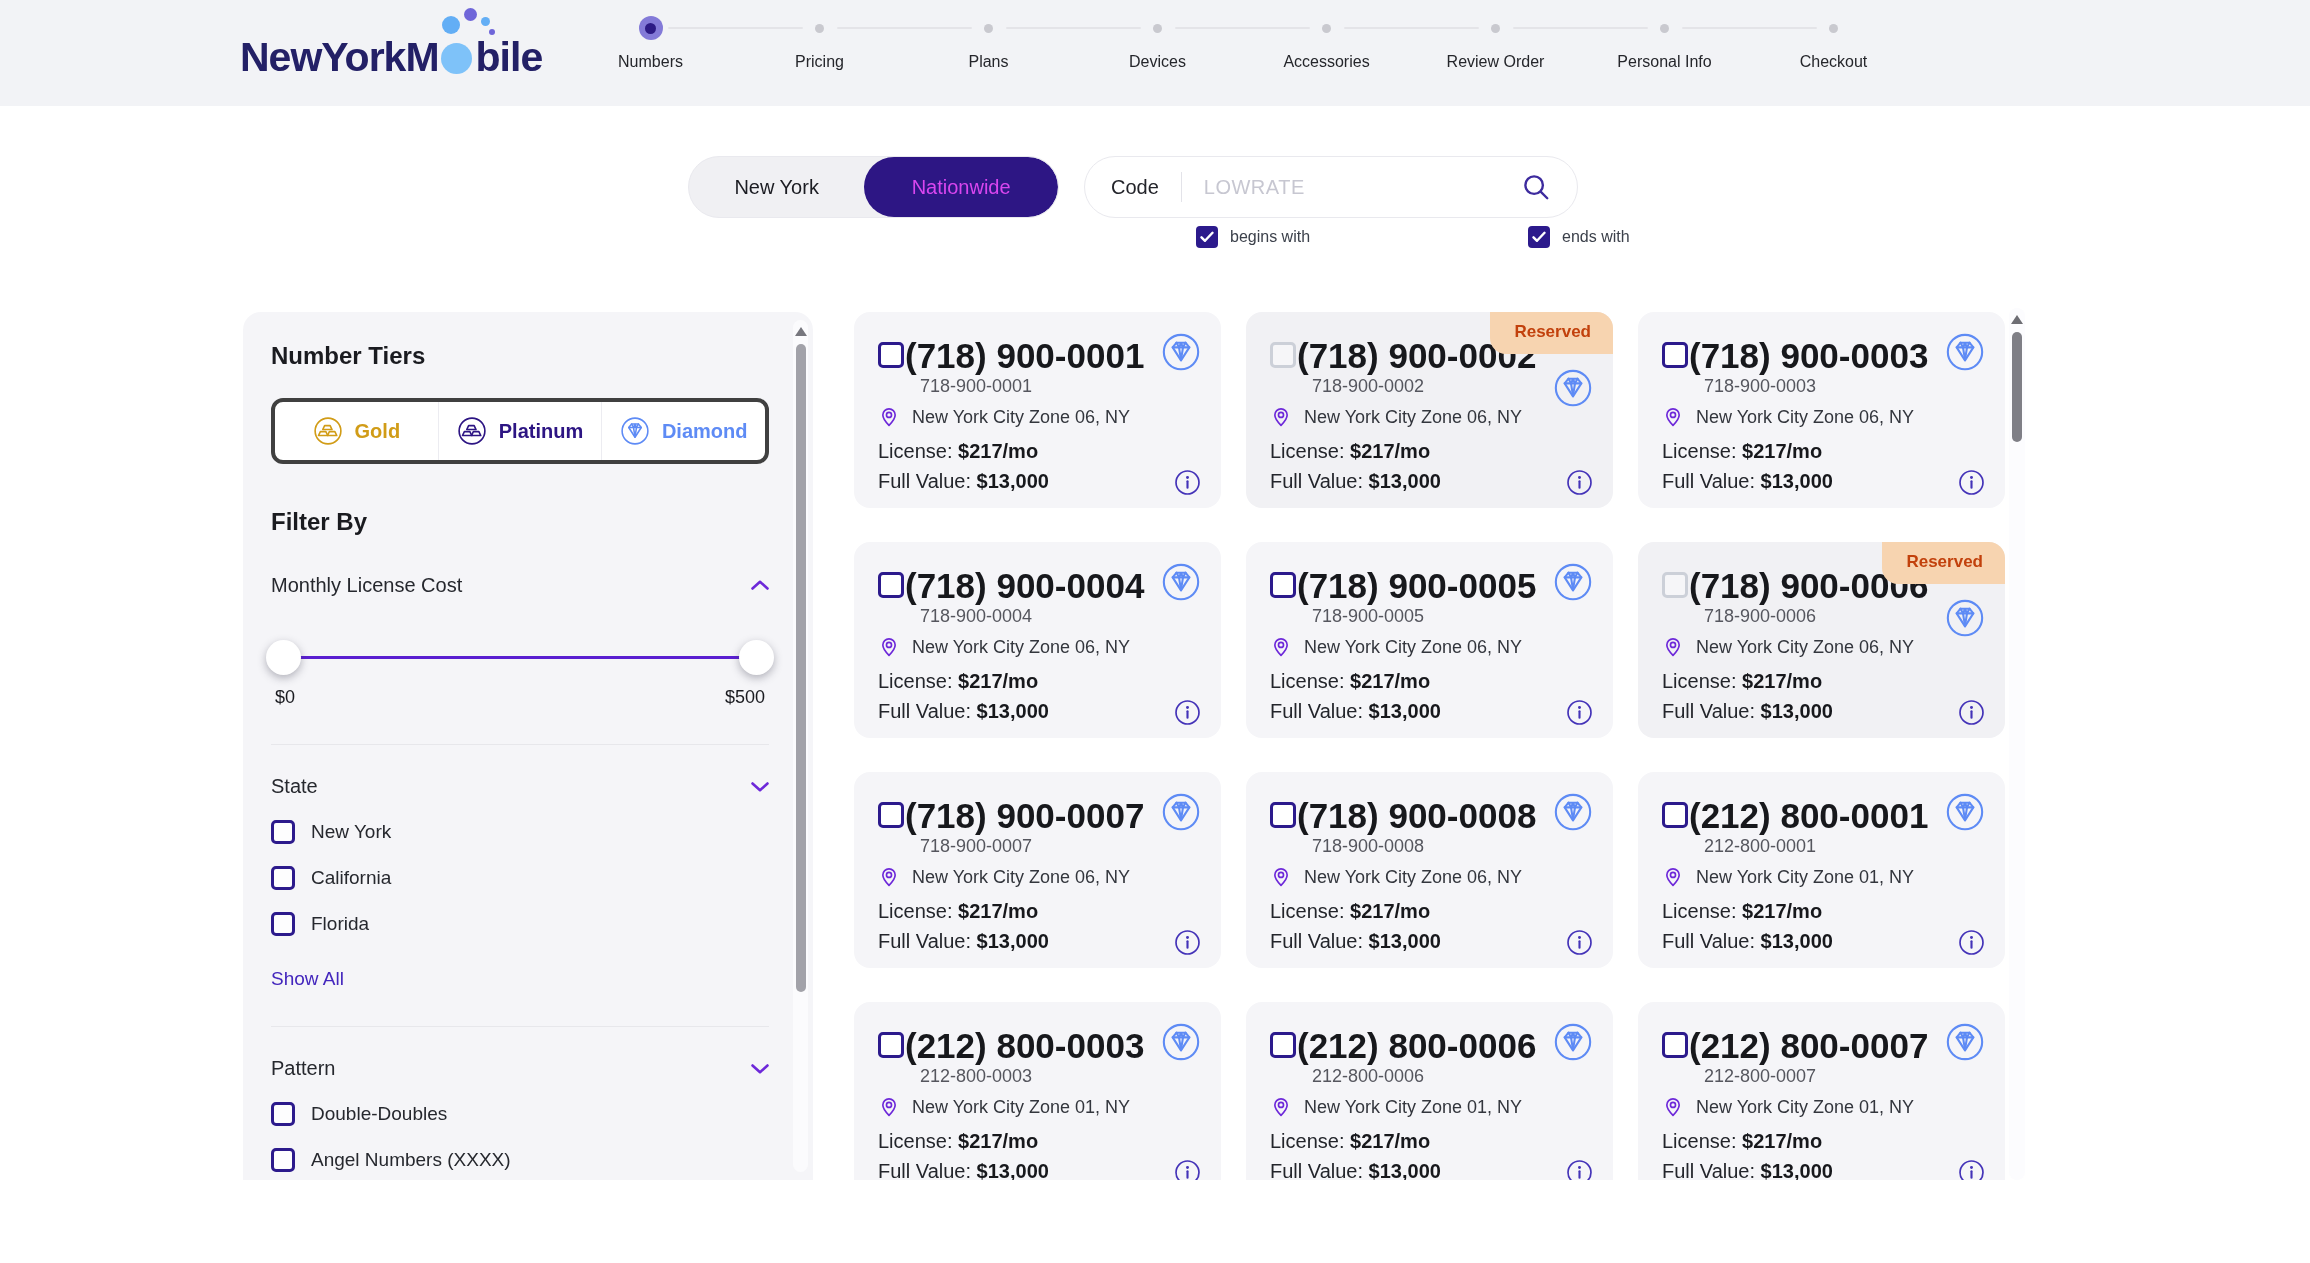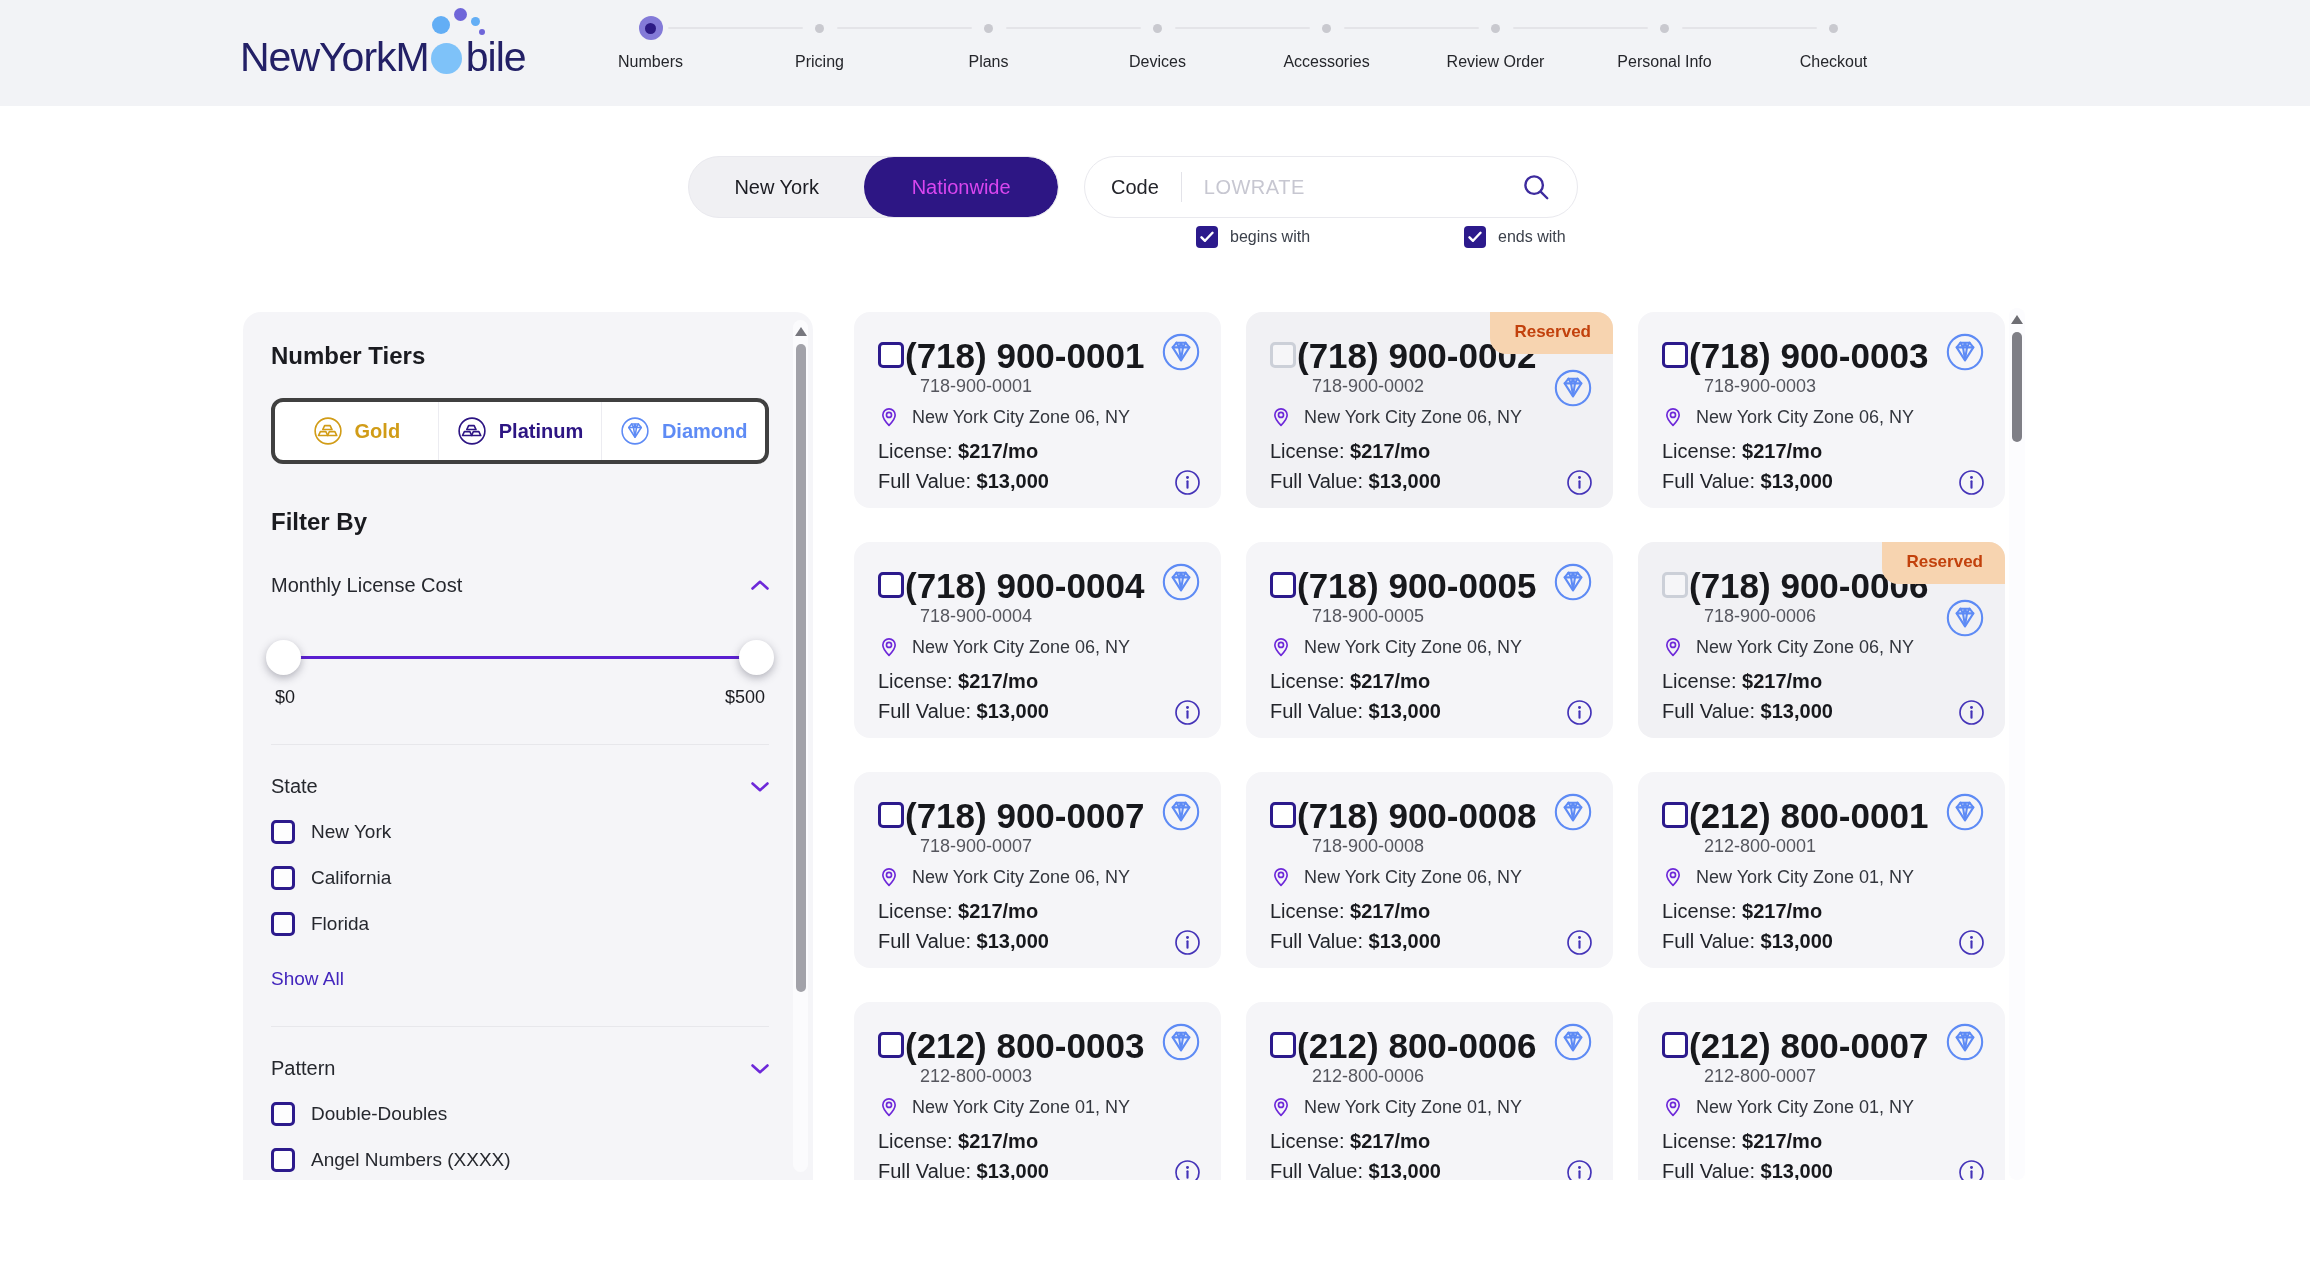--- a/index.html
+++ b/index.html
@@ -2,21 +2,21 @@
 <html><head>
 <meta charset="utf-8">
 <style>
   * { box-sizing: border-box; margin: 0; padding: 0; }
   html,body { background:#ffffff; }
   .page { position:relative; width:2310px; height:1263px; background:#ffffff;
           font-family:"Liberation Sans", sans-serif; color:#17181c; overflow:hidden; }
 
   
   .top-header { position:absolute; left:0; top:0; width:100%; height:106px; background:#f2f3f6; }
-  .logo { position:absolute; left:240px; top:34px; font-size:41px; font-weight:400; color:#232066; letter-spacing:-1px; white-space:nowrap; }
+  .logo { position:absolute; left:240px; top:34px; font-size:41px; font-weight:700; color:#232066; letter-spacing:-1px; white-space:nowrap; }
   .logo-o { position:relative; display:inline-block; width:33px; height:33px; margin:0 2px; vertical-align:-3px; }
   .logo-o .main-o { position:absolute; left:0; bottom:0; width:31px; height:31px; border-radius:50%; background:#7ec2f9; }
   .bubble { position:absolute; border-radius:50%; }
   .b1 { width:18px; height:18px; background:#63aef5; left:1px; top:-25px; }
   .b2 { width:13px; height:13px; background:#6f66d9; left:23px; top:-33px; }
   .b3 { width:9px;  height:9px;  background:#63aef5; left:40px; top:-24px; }
   .b4 { width:6px;  height:6px;  background:#6f66d9; left:48px; top:-12px; }
 
   .stepper { position:absolute; left:566px; top:16px; display:flex; }
   .step { position:relative; width:169px; display:flex; flex-direction:column; align-items:center; cursor:pointer; }
@@ -35,21 +35,21 @@
   .rt-option.active { flex:0 0 52.5%; background:#2d1684; color:#d946ef; font-weight:500; }
 
   .code-search { position:absolute; left:1084px; top:156px; width:494px; height:62px; background:#ffffff;
         border:1px solid #e9e9ee; border-radius:32px; display:flex; align-items:center; padding:0 26px; }
   .code-label { font-size:20px; color:#23242a; }
   .vline { width:1px; height:30px; background:#e3e3e9; margin:0 22px; }
   .code-input { flex:1; border:none; outline:none; background:transparent; font-family:inherit; font-size:20px; color:#23242a; min-width:0; }
   .code-input::placeholder { color:#c7c7d1; letter-spacing:.5px; }
 
   .sf-item { position:absolute; top:226px; display:flex; align-items:center; gap:12px; cursor:pointer; }
-  .sf-item.sf-0 { left:1196px; } .sf-item.sf-1 { left:1464px; }
+  .sf-item.sf-0 { left:1196px; } .sf-item.sf-1 { left:1528px; }
   .sf-box { width:22px; height:22px; border-radius:4px; background:#2c1a8c; display:flex; align-items:center; justify-content:center; }
   .sf-label { font-size:16px; color:#3c414b; }
 
   
   .sidebar { position:absolute; left:243px; top:312px; width:570px; height:868px; background:#f5f5f8;
         border-radius:18px 18px 0 0; padding:30px 44px 0 28px; overflow:hidden; }
   .sb-title { font-size:24px; font-weight:700; color:#1a1b20; }
   .tiers { margin-top:28px; background:#ffffff; border:4px solid #404040; border-radius:12px; display:flex; height:66px; overflow:hidden; }
   .tier { flex:1; display:flex; align-items:center; justify-content:center; gap:12px; font-size:20px; font-weight:700; cursor:pointer; }
   .tier + .tier { border-left:1px solid #ececf1; }

